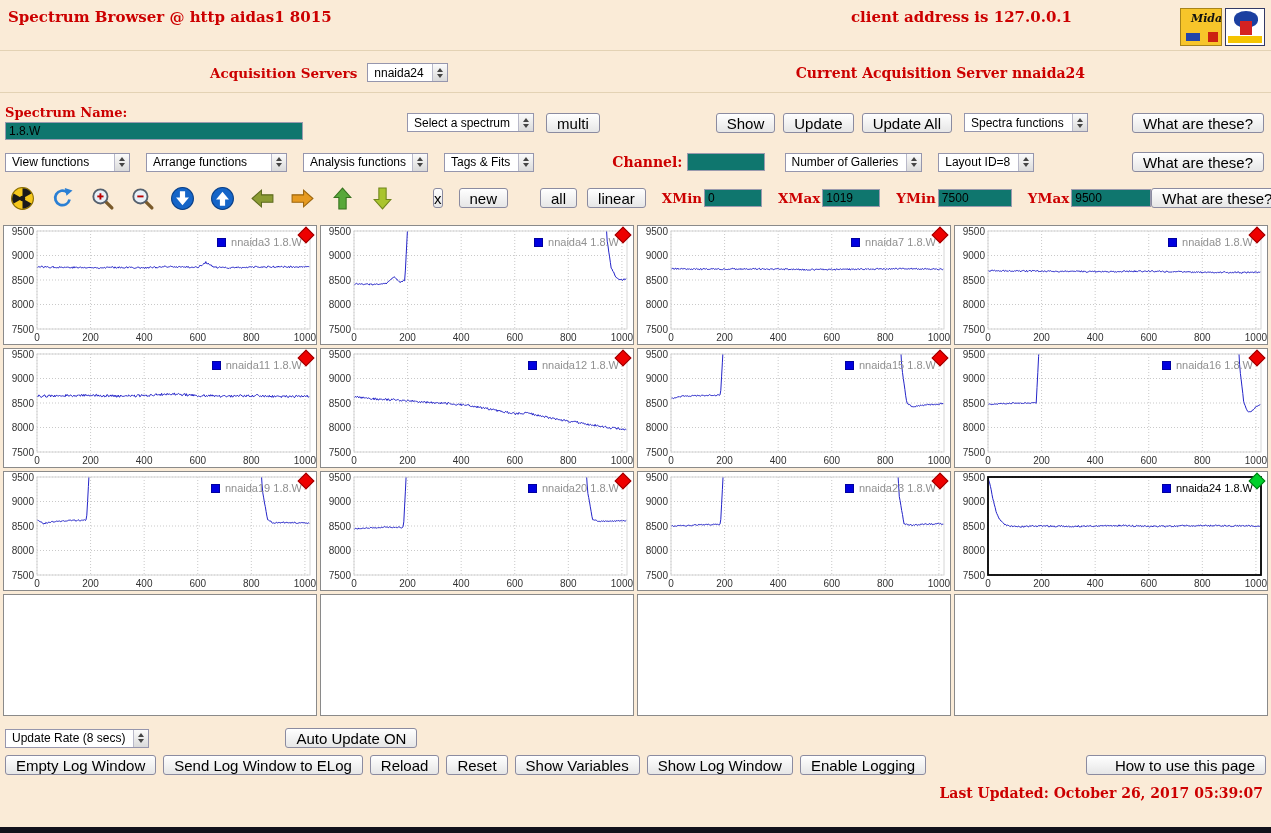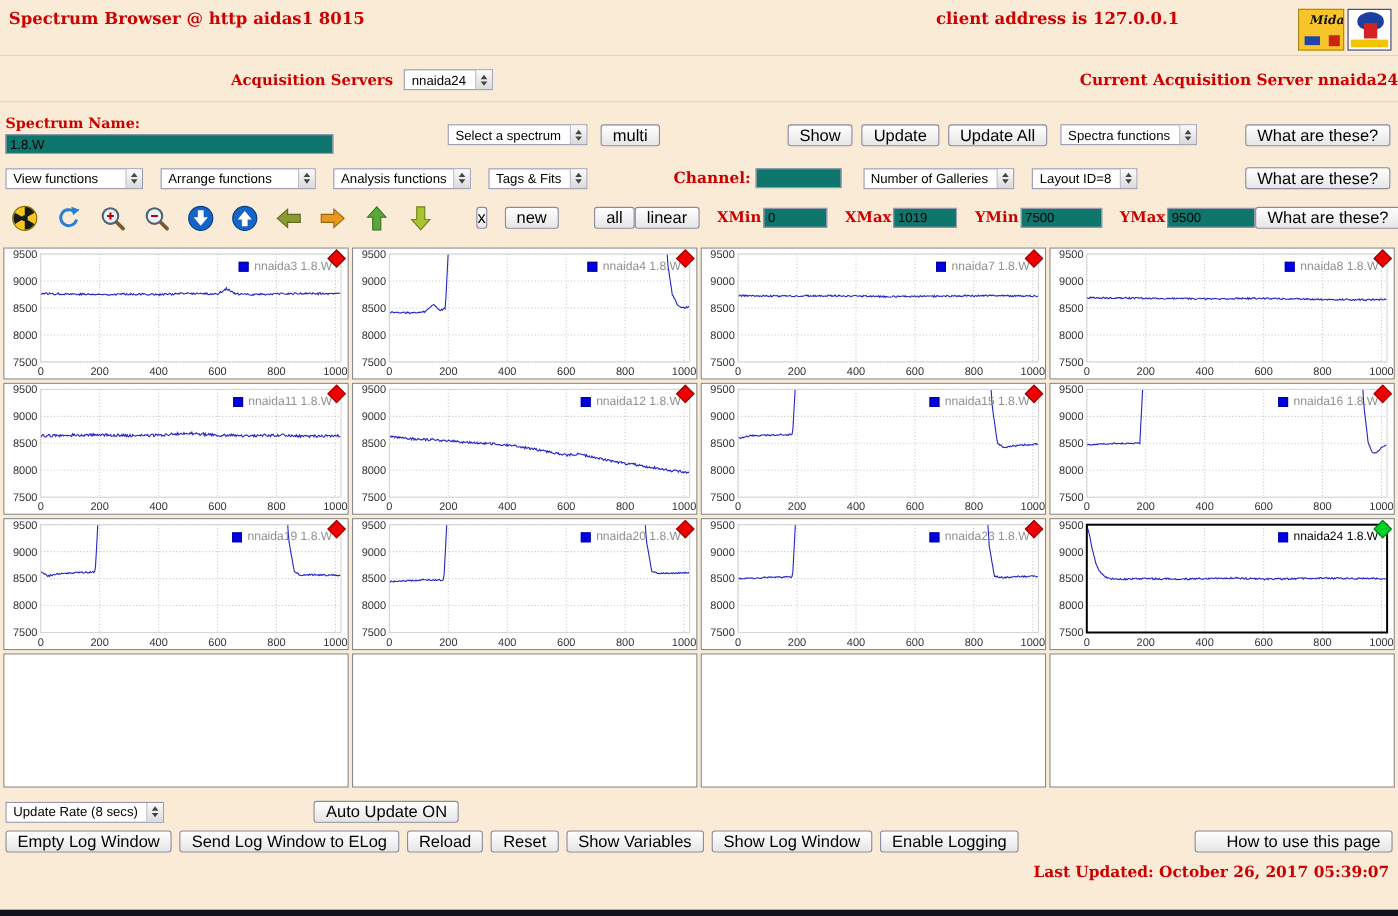--- a/index.html
+++ b/index.html
@@ -24,21 +24,21 @@
   .inst-blue { position:absolute; top:2px; left:8px; width:24px; height:16px; background:#1b3fa0; border-radius:50% 50% 40% 40%; }
   .inst-red { position:absolute; top:12px; left:14px; width:12px; height:14px; background:#d42222; }
   .inst-yellow { position:absolute; bottom:2px; left:2px; right:2px; height:7px; background:#f5c400; }
   .hr-line { height:1px; background:#e3d2b4; margin:2px 0; }
 
   
   .row { display:flex; align-items:center; }
   .server-row { padding:10px 0 8px 0; }
   .server-row .label { margin-left:210px; font-size:13.5px; }
   .server-row .sel { margin-left:10px; }
-  .current-server { margin-left:auto; font-size:14px; }
+  .current-server { margin-left:auto; margin-right:186px; font-size:14px; }
 
   .spectrum-row { padding:10px 5px 4px 5px; }
   .name-block { display:flex; flex-direction:column; width:302px; }
   .name-block .label { font-size:13px; margin-bottom:2px; }
   .spectrum-row .sel.spectrum { margin-left:100px; }
   .btn.multi { margin-left:12px; }
   .btn.show { margin-left:116px; }
   .btn.upd, .btn.updall { margin-left:8px; }
   .sel.spectra-fn { margin-left:12px; }
   .what-right { margin-left:auto; margin-right:2px; }
@@ -47,21 +47,21 @@
   .functions-row .sel { margin-right:16px; }
   .channel-label { margin-left:62px; font-size:14px; margin-right:4px; }
   .inp.channel { width:78px; margin-right:20px; }
 
   .toolbar-row { padding:9px 5px 6px 5px; }
   .icons { display:flex; align-items:center; gap:14px; margin-left:4px; }
   .icon { display:inline-flex; width:26px; height:26px; align-items:center; justify-content:center; cursor:pointer; }
   .btn.xbtn { margin-left:38px; width:28px; text-align:center; padding:2px 0; }
   .btn.newbtn { margin-left:16px; }
   .btn.allbtn { margin-left:32px; }
-  .btn.linbtn { margin-left:0; }
+  .btn.linbtn { margin-left:10px; }
   .axis-label { font-size:13.5px; margin-left:16px; margin-right:2px; }
   .inp.xmin { width:58px; } .inp.xmax { width:58px; }
   .inp.ymin { width:74px; } .inp.ymax { width:80px; }
 
   
   .btn {
     background:linear-gradient(#ffffff,#e6e6e6); border:1px solid #8b8ba0; border-radius:3px;
     padding:2px 10px; font-size:15px; font-family:"Liberation Sans",sans-serif; height:20px; line-height:15px;
     cursor:pointer; white-space:nowrap;
   }

